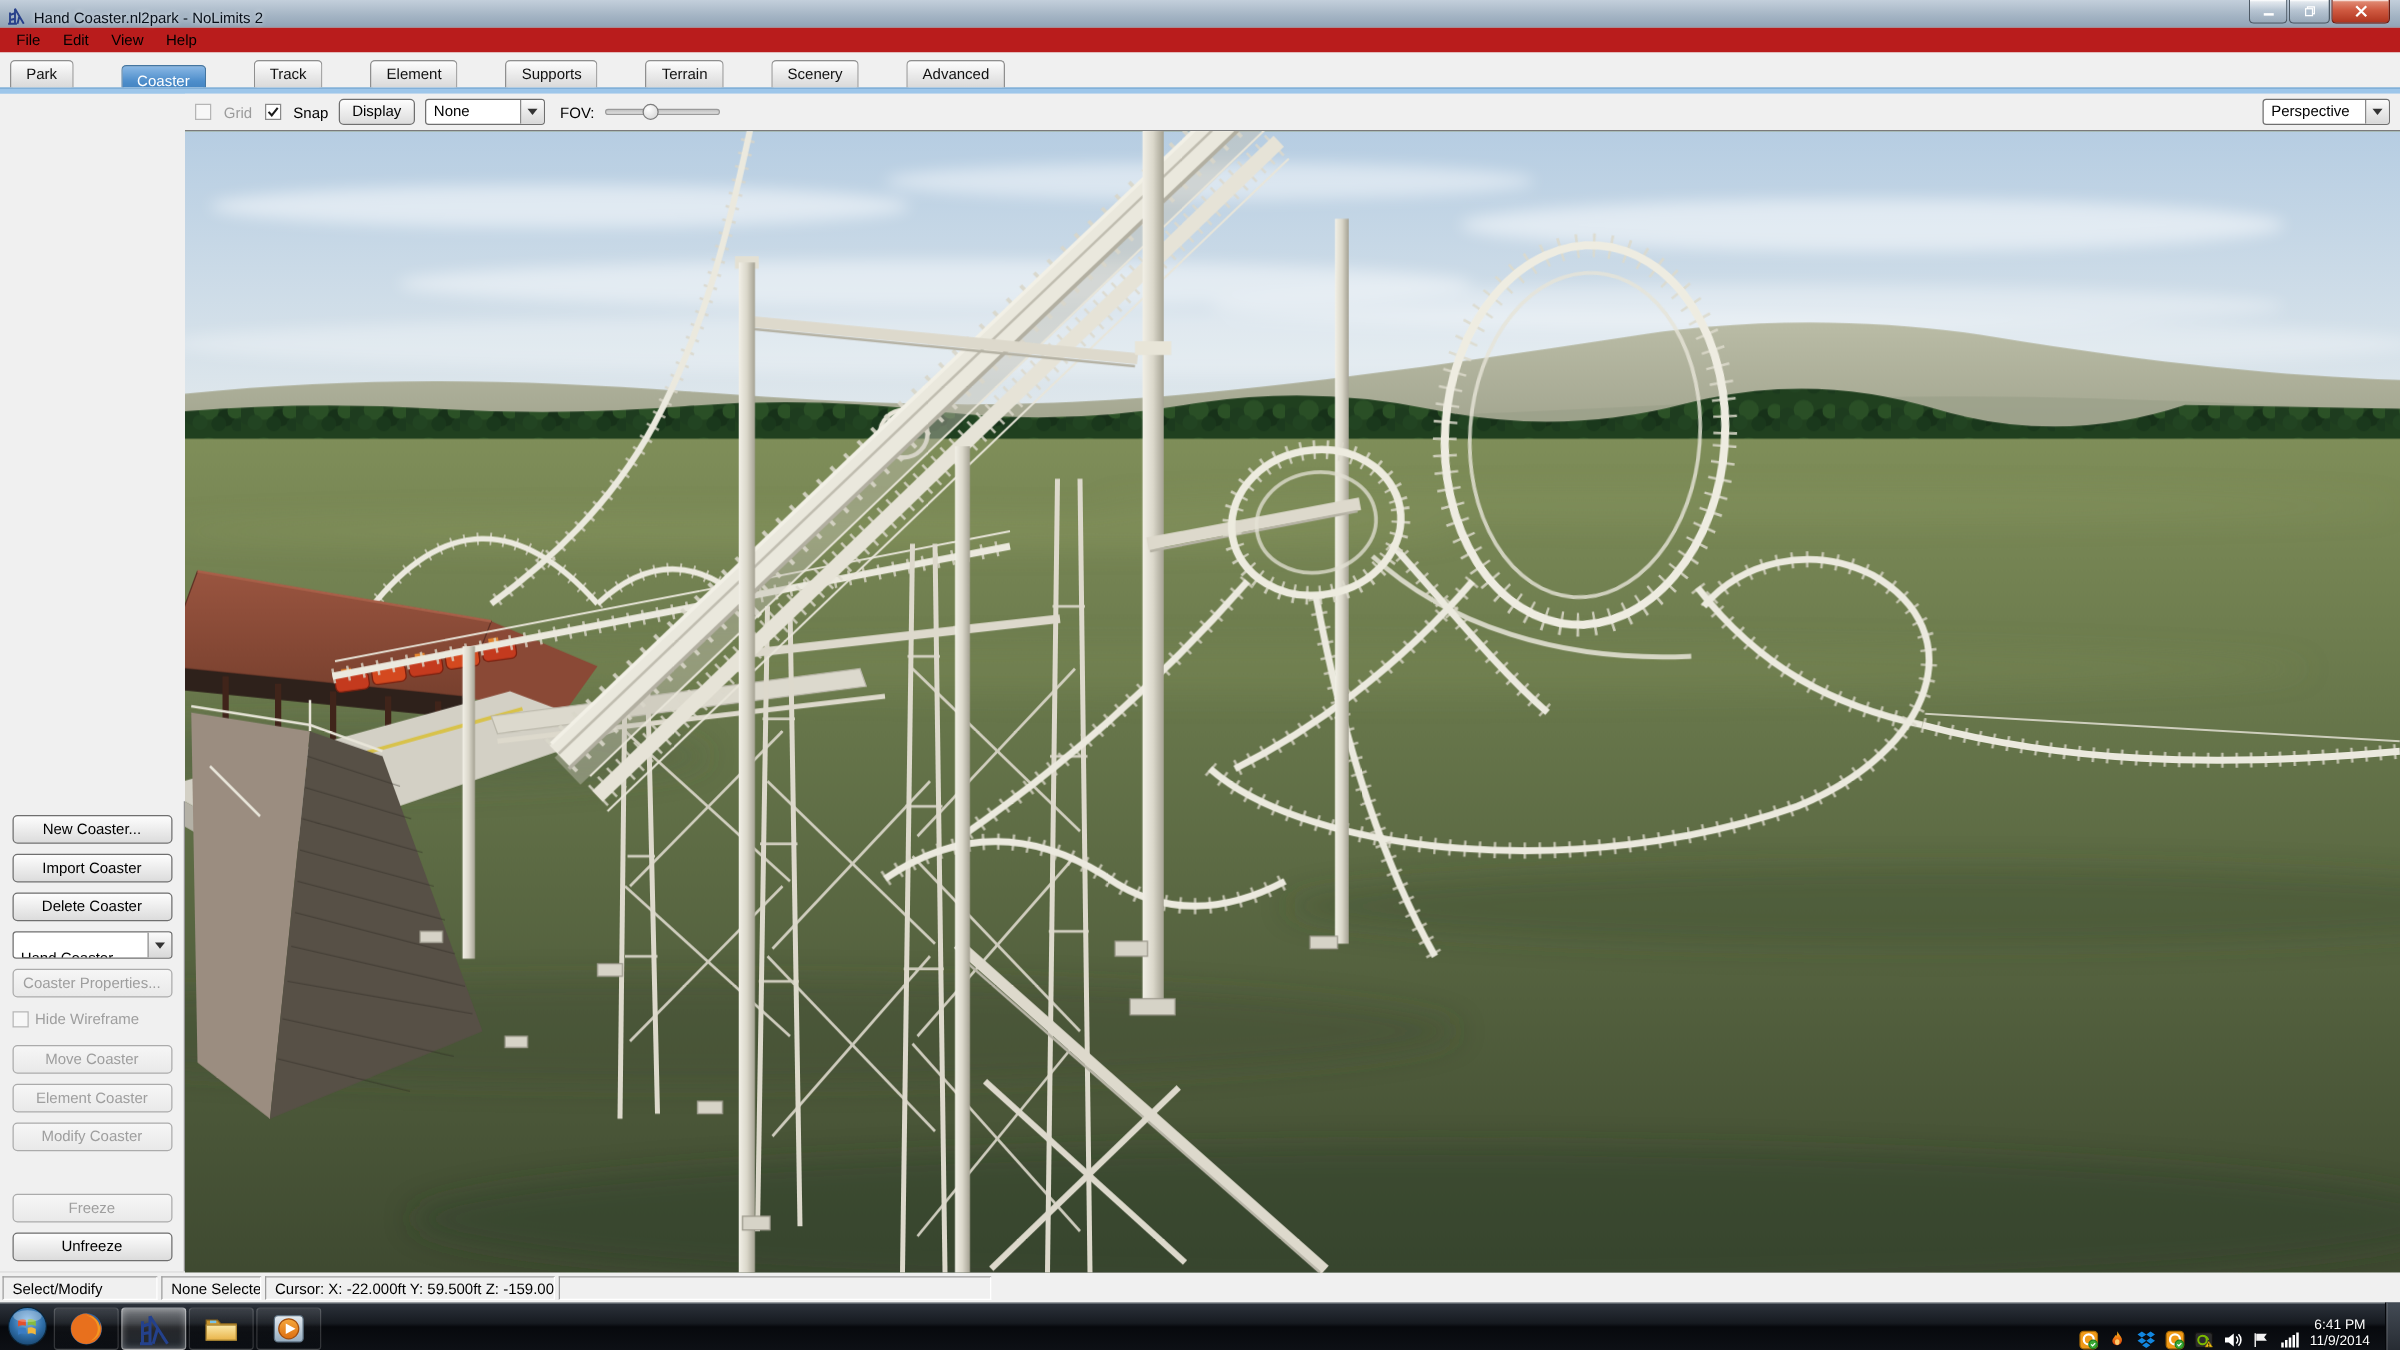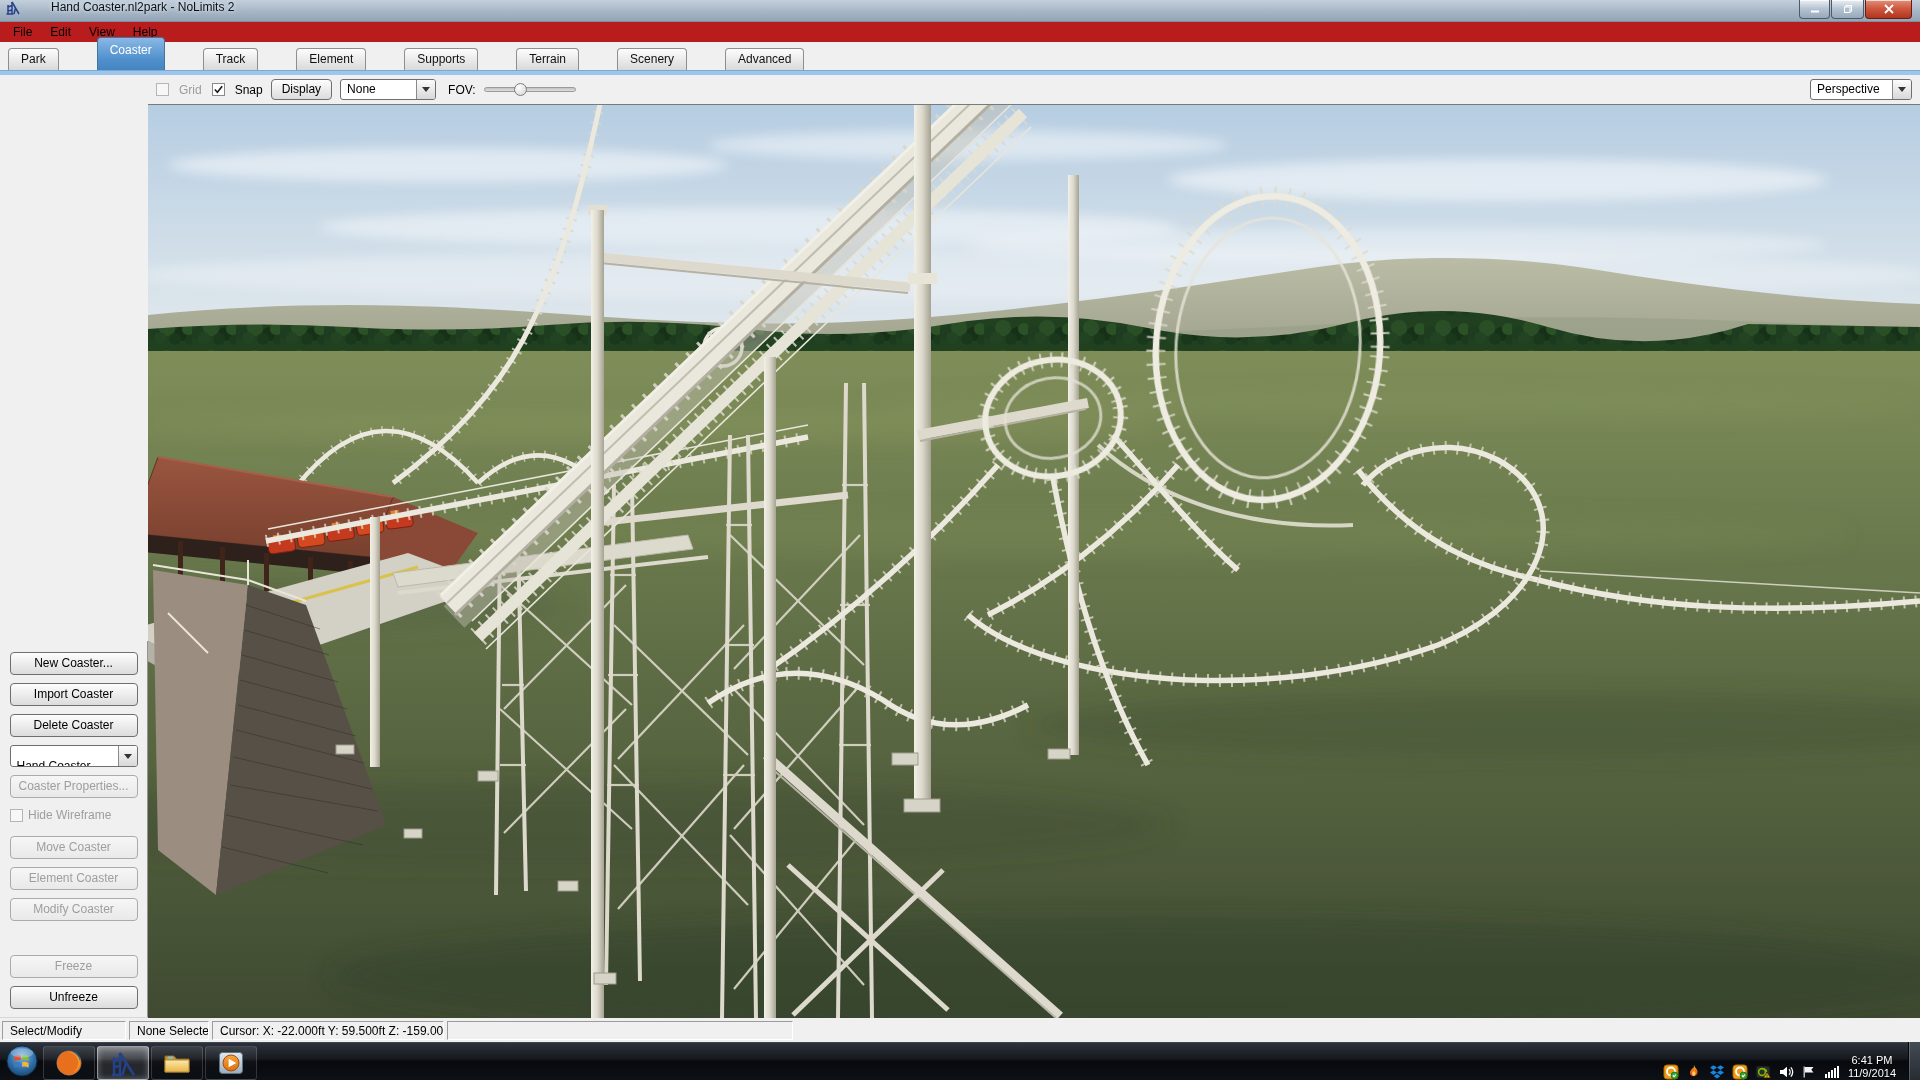--- a/index.html
+++ b/index.html
@@ -1,43 +1,43 @@
 <!DOCTYPE html>
 <html><head>
 <meta charset="utf-8">
 <style>
   html,body{margin:0;padding:0;width:1920px;height:1080px;overflow:hidden;
     font-family:"Liberation Sans",sans-serif;font-size:12px;background:#f0f0f0;
     -webkit-font-smoothing:antialiased;}
   *{box-sizing:border-box;}
 
   
-  .titlebar{height:22px;display:flex;align-items:flex-start;
+  .titlebar{height:22px;display:flex;align-items:flex-end;
     background:linear-gradient(#c3cfdb,#a4b4c4 60%,#93a5b7);
-    border-bottom:1px solid #7d8fa1;position:relative;gap:24px;}
+    border-bottom:1px solid #7d8fa1;position:relative;}
   .titlebar .app-icon{width:16px;height:16px;margin:0 6px 0 5px;}
   .titlebar .title-text{color:#08101a;text-shadow:0 0 4px rgba(255,255,255,.9);}
   .win-controls{position:absolute;right:8px;top:0;display:flex;}
   .win-btn{height:19px;border:1px solid #4e5a66;border-top:none;display:flex;
     align-items:center;justify-content:center;
     background:linear-gradient(rgba(255,255,255,.65),rgba(200,212,224,.35) 45%,rgba(150,165,180,.35));
     border-radius:0 0 4px 4px;margin-left:1px;box-shadow:inset 0 1px 0 rgba(255,255,255,.7);}
   .win-btn.min{width:31px;}
   .win-btn.max{width:33px;}
   .win-btn.close{width:47px;
     background:linear-gradient(#e2917b,#cf5a41 45%,#b0351f);border-color:#6e1c10;}
 
   .menubar{height:20px;background:#b91c1c;display:flex;align-items:center;padding-left:4px;}
   .menu-item{padding:2px 9px;color:#000;}
 
   .tabbar{height:28px;background:#f0f0f0;display:flex;align-items:flex-end;padding-left:8px;gap:36px;}
   .tab{height:22px;padding:3px 12px 0 12px;margin-right:2px;
     border:1px solid #8f8f8f;border-bottom:none;border-radius:4px 4px 0 0;
     background:linear-gradient(#fdfdfd,#d9d9d9);color:#111;}
-  .tab.active{height:33px;padding-top:5px;
+  .tab.active{height:18px;padding-top:5px;
     background:linear-gradient(#8ab8e5,#4e8ecb 70%,#4585c2);
     border-color:#44759f;color:#fff;}
   .tabstrip{height:5px;background:#9dc6ea;border-top:1px solid #79a9d2;}
 
   .content-row{display:flex;height:942px;align-items:flex-end;}
 
   
   .sidebar{width:148px;background:#f0f0f0;border-right:1px solid #949494;
     padding-top:11px;flex:none;}
   .side-btn{display:block;width:128px;height:23px;margin:0 auto 8px auto;

